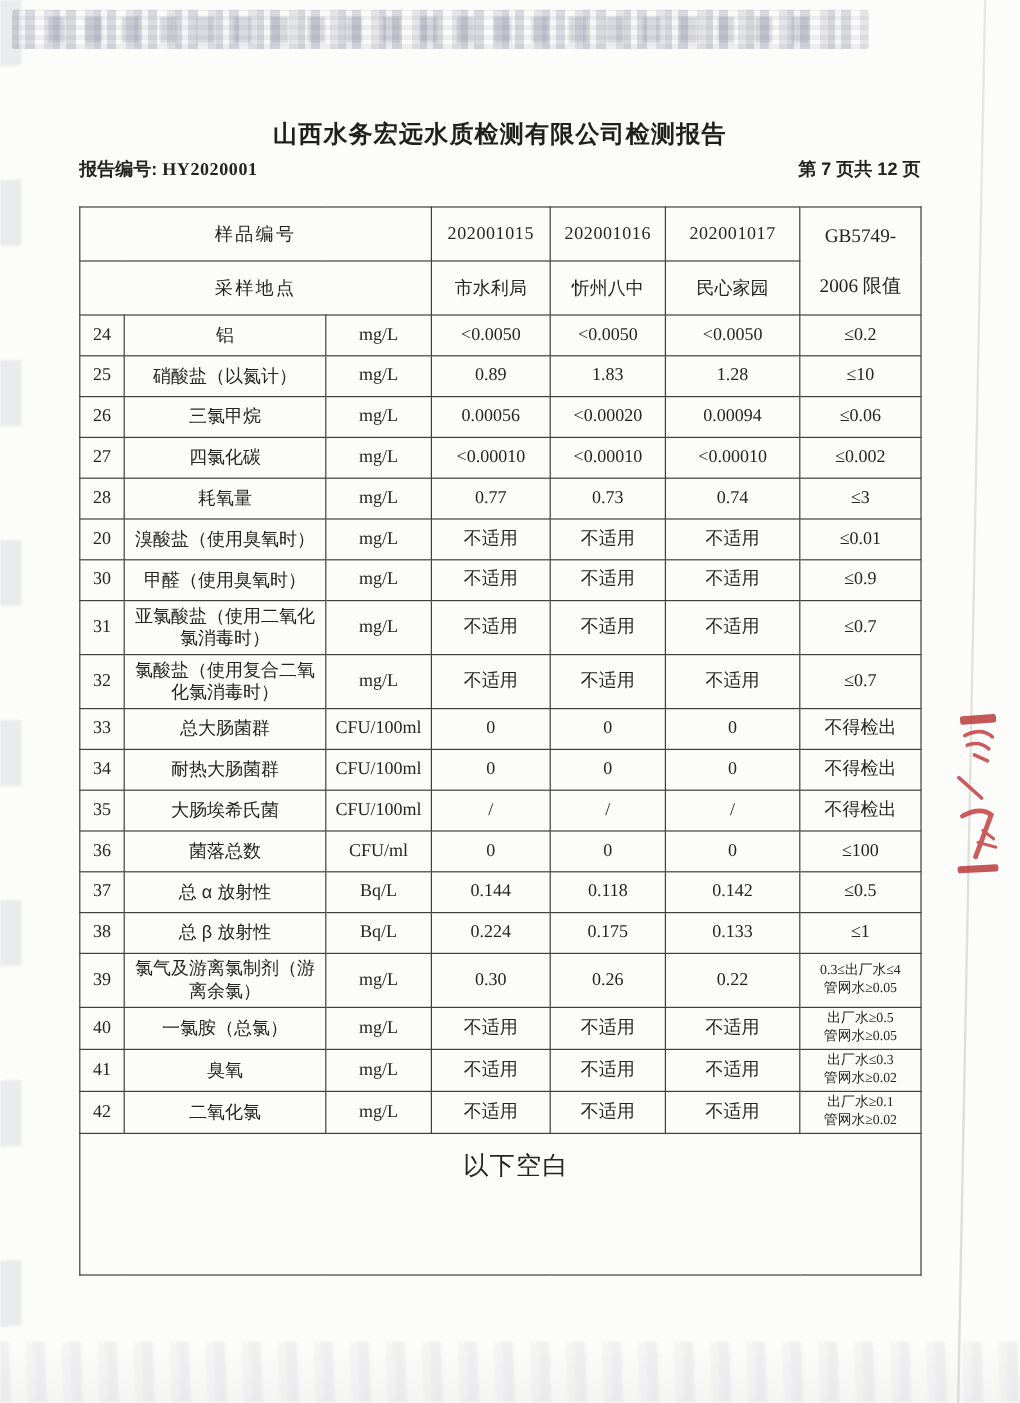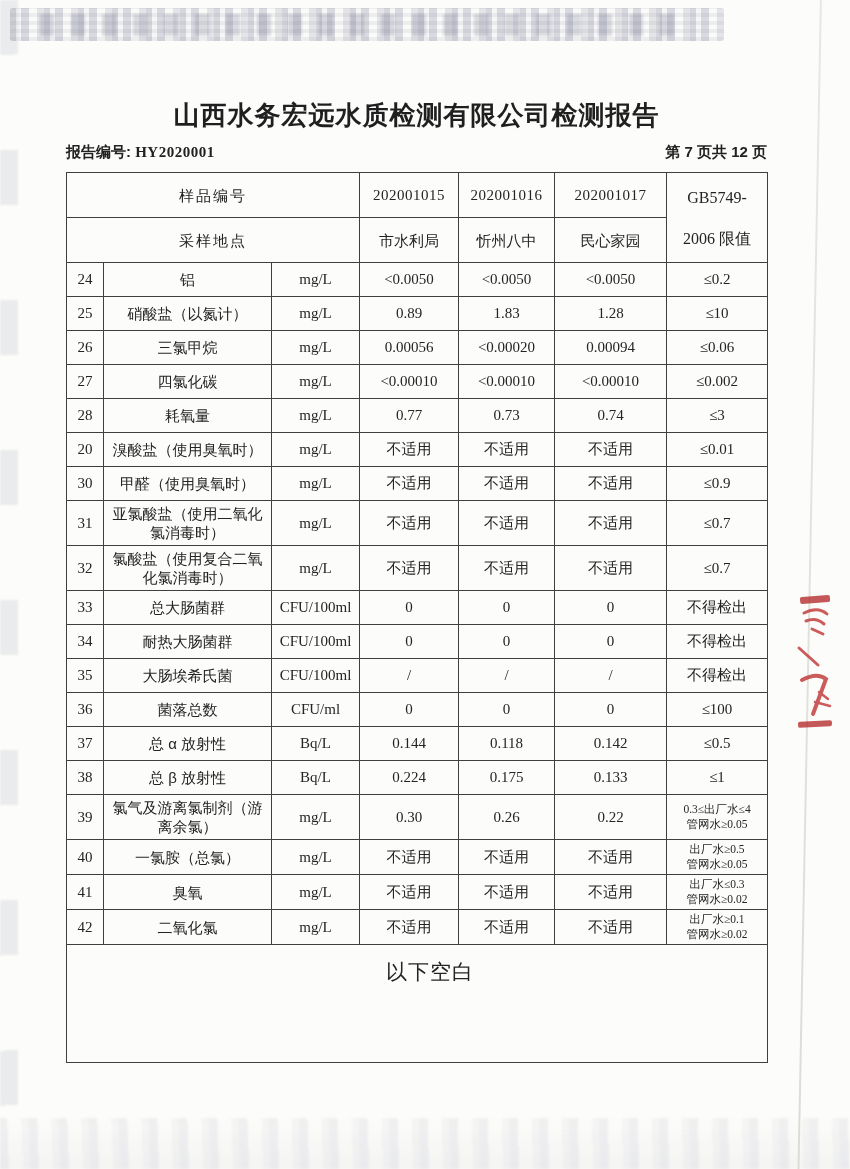--- a/index.html
+++ b/index.html
@@ -37,24 +37,24 @@
     filter:blur(1px);
   }
   .page-fold{
     position:absolute;left:820px;top:-4px;width:2px;height:1180px;
     background:linear-gradient(180deg,#e4e4df,#d7d7d1);
     transform:rotate(1.1deg);transform-origin:top center;opacity:.85;
   }
   
   .title{
     position:absolute;left:66px;top:98px;width:701px;margin:0;
-    text-align:center;font-size:26px;font-weight:700;letter-spacing:1px;color:#1f1f1f;
+    text-align:center;font-size:20px;font-weight:700;letter-spacing:1px;color:#1f1f1f;
   }
   .meta{
-    position:absolute;left:66px;top:143px;width:701px;
+    position:absolute;left:66px;top:132px;width:701px;
     display:flex;justify-content:space-between;align-items:baseline;
     font-size:15px;font-weight:600;color:#222;gap:48px;
   }
   .meta .num{font-family:"Liberation Serif","DejaVu Serif",serif;font-weight:700;letter-spacing:.5px;}
   
   table.report{
     position:absolute;left:66px;top:172px;width:701px;
     border-collapse:collapse;table-layout:fixed;
     background:transparent;
   }

